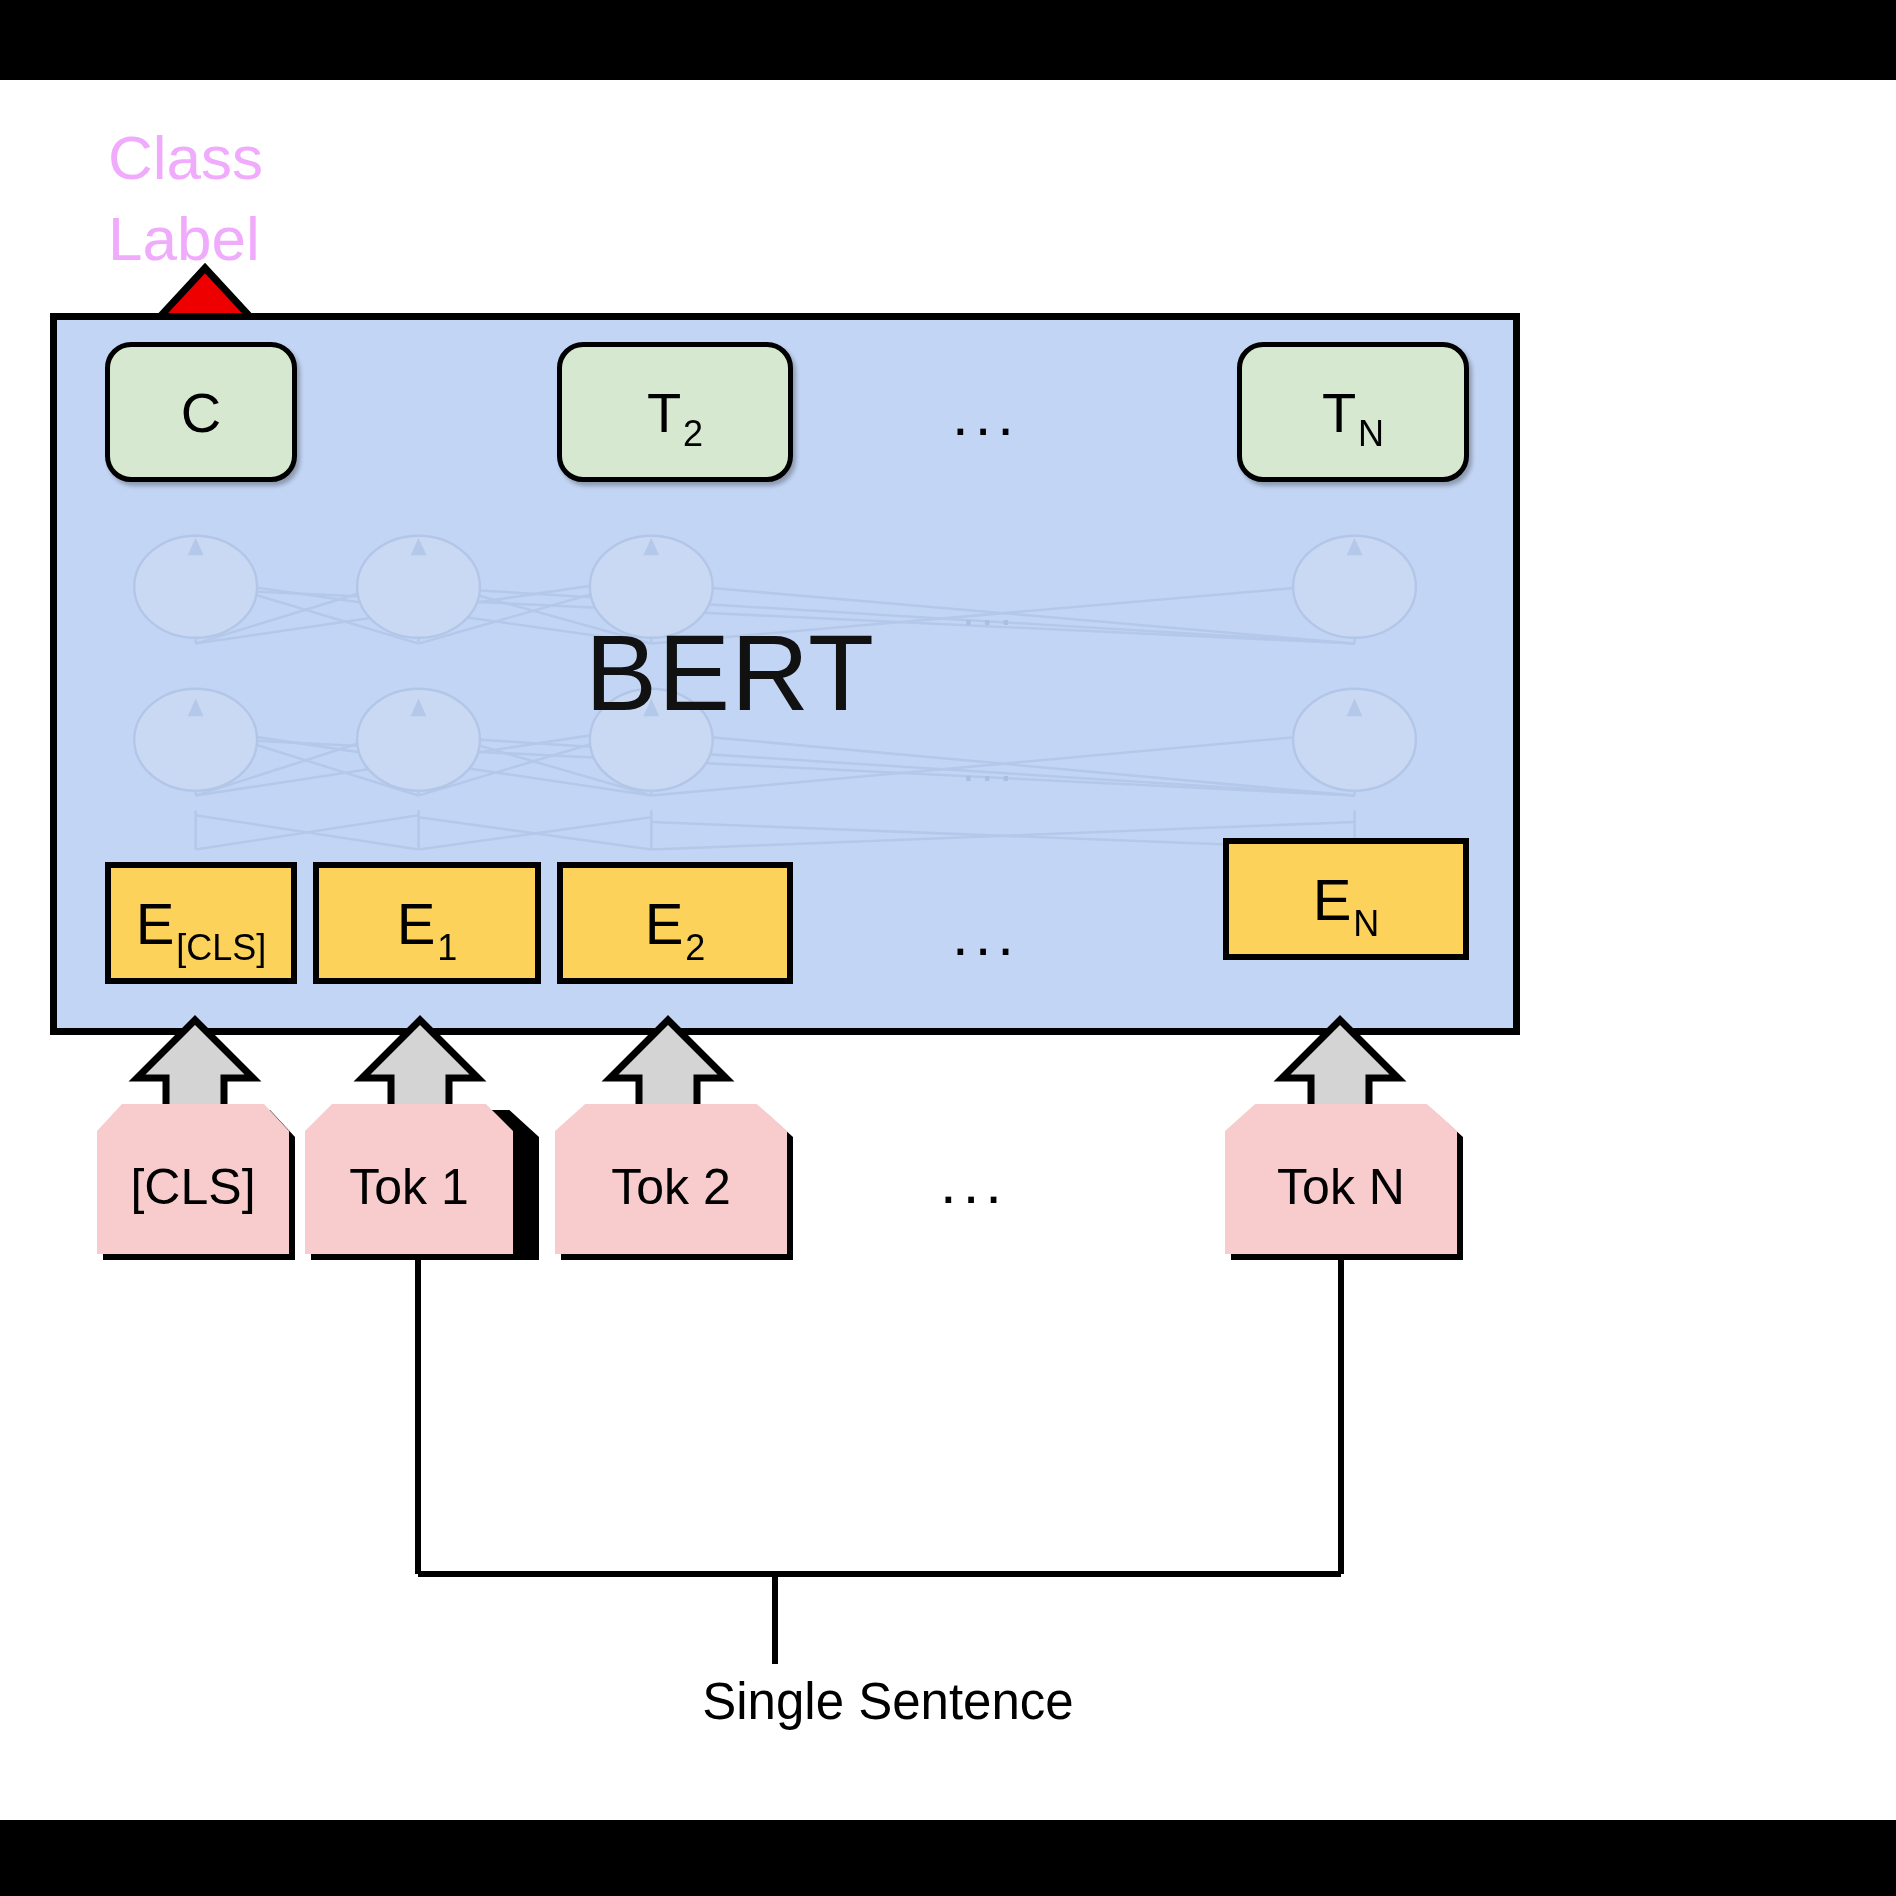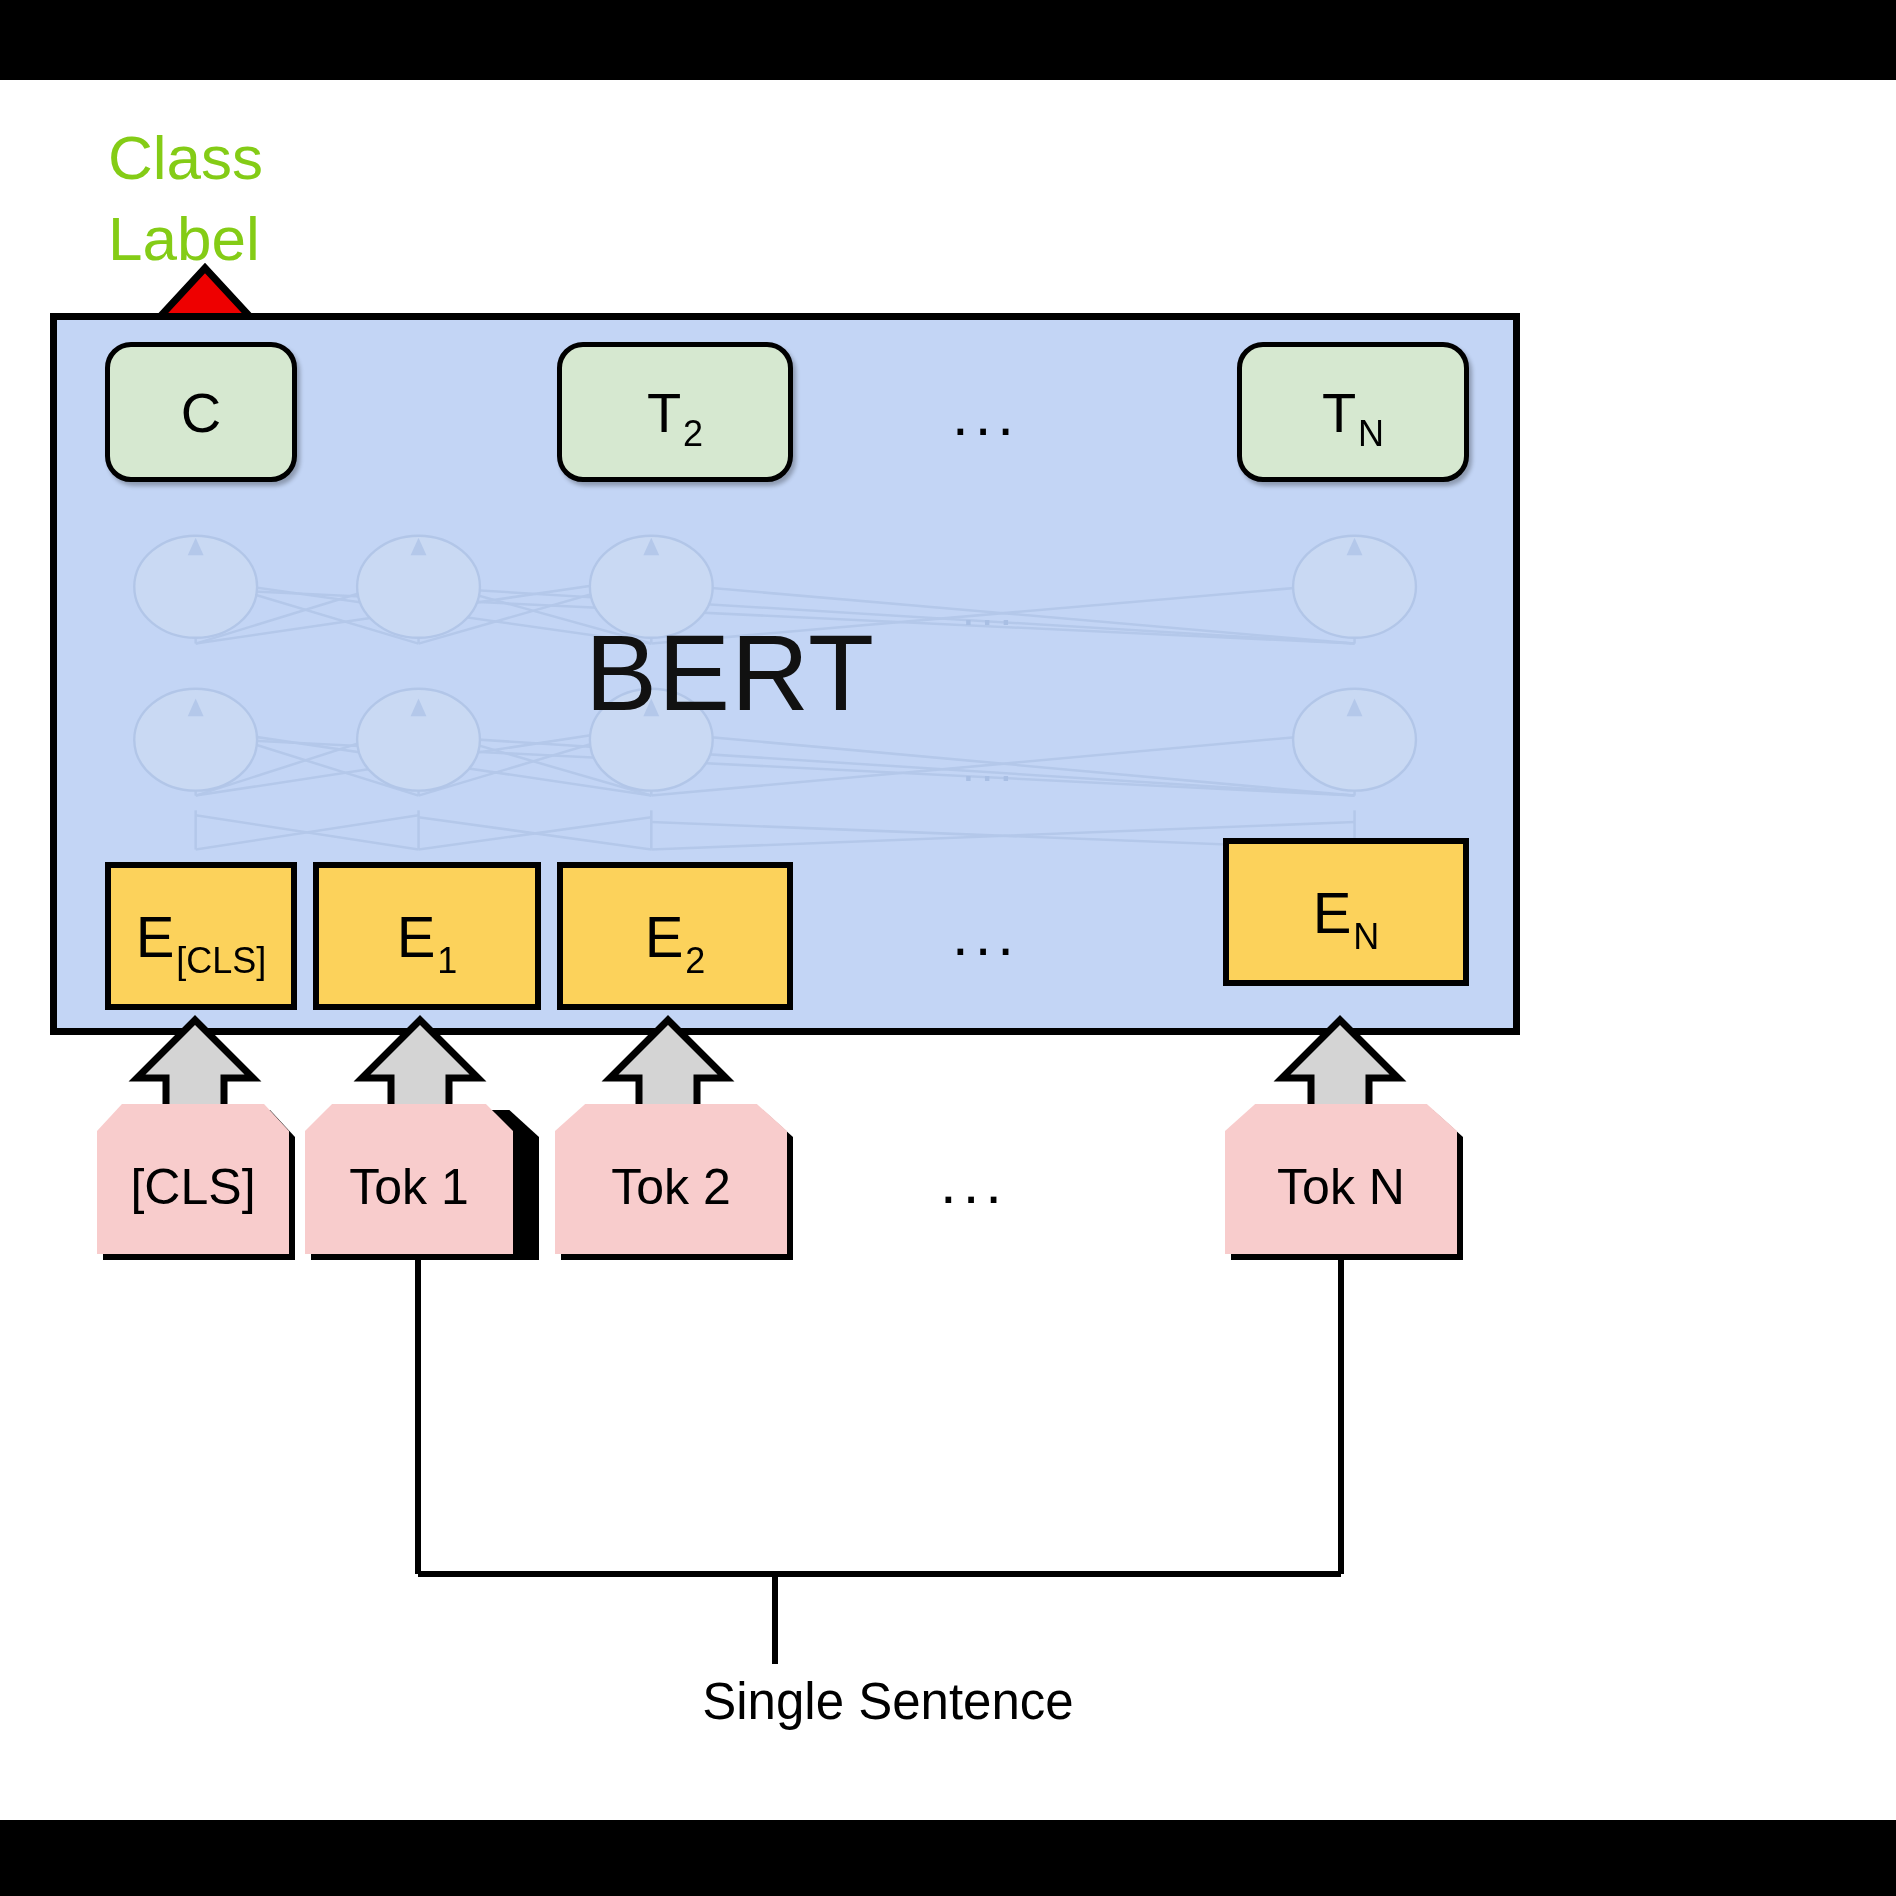--- a/index.html
+++ b/index.html
@@ -23,21 +23,21 @@
   .bar { position:absolute; left:0; width:1896px; background:#000; }
   #bar-top { top:0; height:80px; }
   #bar-bottom { top:1820px; height:76px; }
 
   
   #class-label {
     position:absolute;
     left:108px; top:118px;
     font-size:62px;
     line-height:1.30;
-    color:#84cc16;
+    color:#f0abfc;
     white-space:pre-line;
   }
 
   
   #bert-box {
     position:absolute;
     left:50px; top:313px;
     width:1470px; height:722px;
     background:#c3d5f5;
     border:7px solid #000;
@@ -70,21 +70,21 @@
     display:flex; align-items:center; justify-content:center;
     font-size:56px; color:#000;
     box-shadow:3px 4px 4px rgba(0,0,0,0.28);
     z-index:3;
   }
   .tbox sub { font-size:36px; line-height:0; vertical-align:-14px; margin-left:2px; }
 
   
   .ebox {
     position:absolute;
-    height:148px;
+    height:122px;
     background:#fcd25b;
     border:6px solid #000;
     box-sizing:border-box;
     display:flex; align-items:center; justify-content:center;
     font-size:58px; color:#000;
     z-index:3;
   }
   .ebox sub { font-size:36px; line-height:0; vertical-align:-16px; margin-left:2px; }
 
   

